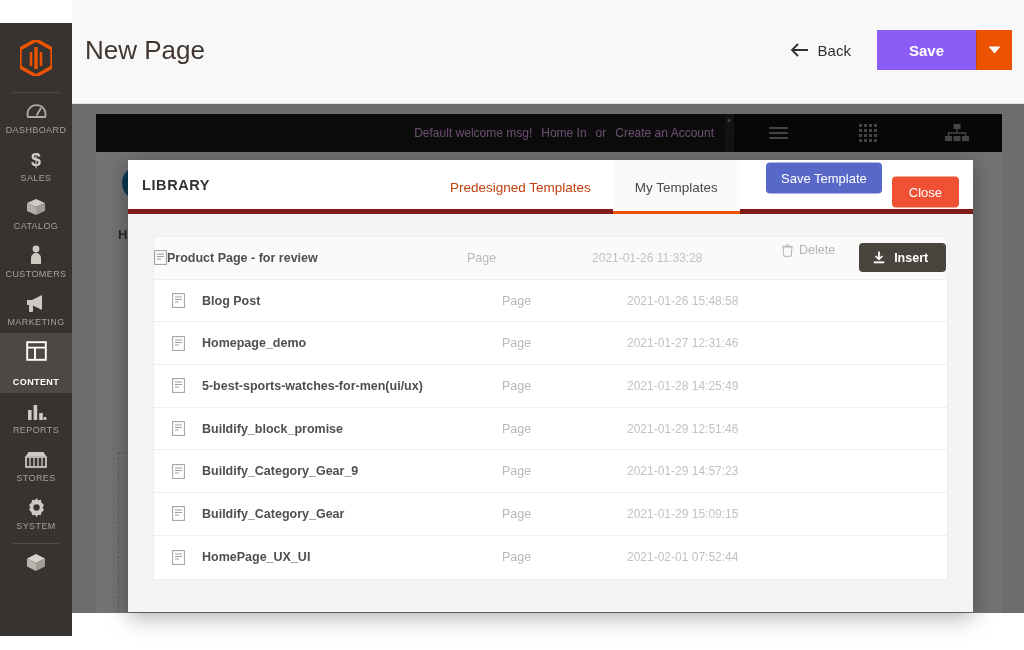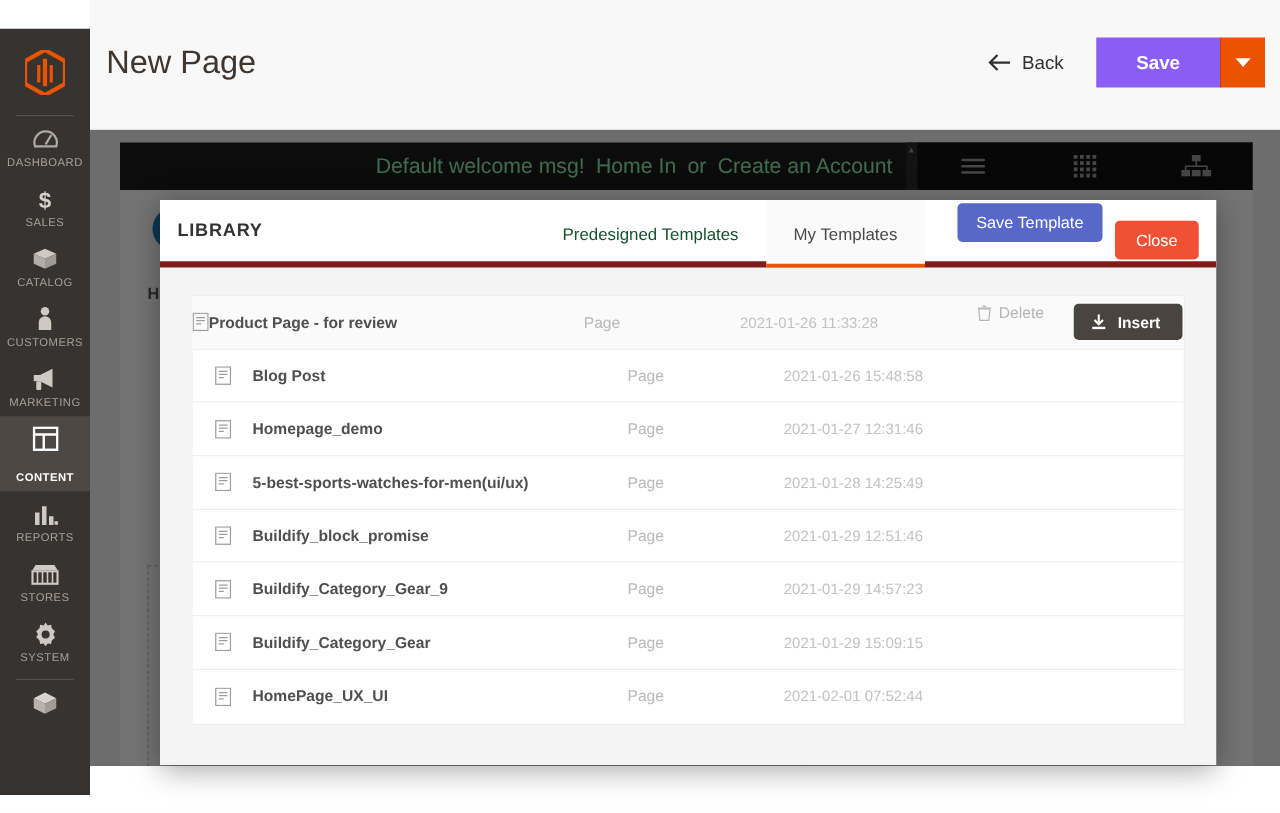--- a/index.html
+++ b/index.html
@@ -62,21 +62,21 @@
   
   .canvas {
     position: absolute; left: 72px; top: 104px; right: 0; bottom: 37px;
     background: #f2f2f2; overflow: hidden;
   }
   .stage { position: absolute; left: 24px; right: 22px; top: 10px; bottom: 0; background: #ffffff; }
   .store-topbar { height: 38px; background: #1b1b1b; position: relative; }
   .welcome-row {
     position: absolute; right: 288px; top: 0; height: 38px;
     display: flex; align-items: center; gap: 9px;
-    font-size: 17px; color: #86efac; justify-content: space-between;
+    font-size: 12px; color: #f0abfc; justify-content: space-between;
   }
   .store-iconbar {
     position: absolute; right: 0; top: 0; width: 268px; height: 38px;
     background: #101010; display: flex; align-items: center;
   }
   .store-iconbar > div { flex: 1; display: flex; align-items: center; justify-content: center; }
   .ic-bar { width: 19px; height: 2.6px; background: #9a9a9a; margin: 2.3px 0; border-radius: 1px; }
   .ic-grid { display: grid; grid-template-columns: repeat(4, 3.2px); gap: 1.7px; }
   .ic-grid i { width: 3.2px; height: 3.2px; background: #9a9a9a; display: block; }
   .topbar-scroll {
@@ -111,21 +111,21 @@
     height: 54px; background: #ffffff; position: relative;
     border-bottom: 5px solid #7f1d1d;
   }
   .modal-title {
     position: absolute; left: 14px; top: 50%; transform: translateY(-50%);
     font-size: 14.5px; font-weight: bold; letter-spacing: .6px; color: #333;
   }
   .modal-tabs { position: absolute; left: 300px; top: 0; height: 54px; display: flex; }
   .mtab {
     padding: 0 22px; height: 54px; display: flex; align-items: center;
-    font-size: 13.5px; color: #14532d; cursor: pointer; position: relative;
+    font-size: 13.5px; color: #c2410c; cursor: pointer; position: relative;
   }
   .mtab.active { color: #4a4a4a; background: #fafafa; }
   .mtab.active:after {
     content: ""; position: absolute; left: 0; right: 0; bottom: 0; height: 3px; background: #eb5202;
   }
   .modal-head-btns { position: absolute; right: 14px; top: 50%; transform: translateY(-50%); display: flex; gap: 10px; }
   .btn-save-tpl {
     background: #5868c8; color: #fff; border: 0; border-radius: 4px;
     height: 31px; padding: 0 15px; font-size: 13px; cursor: pointer;
     font-family: "Liberation Sans", sans-serif;

